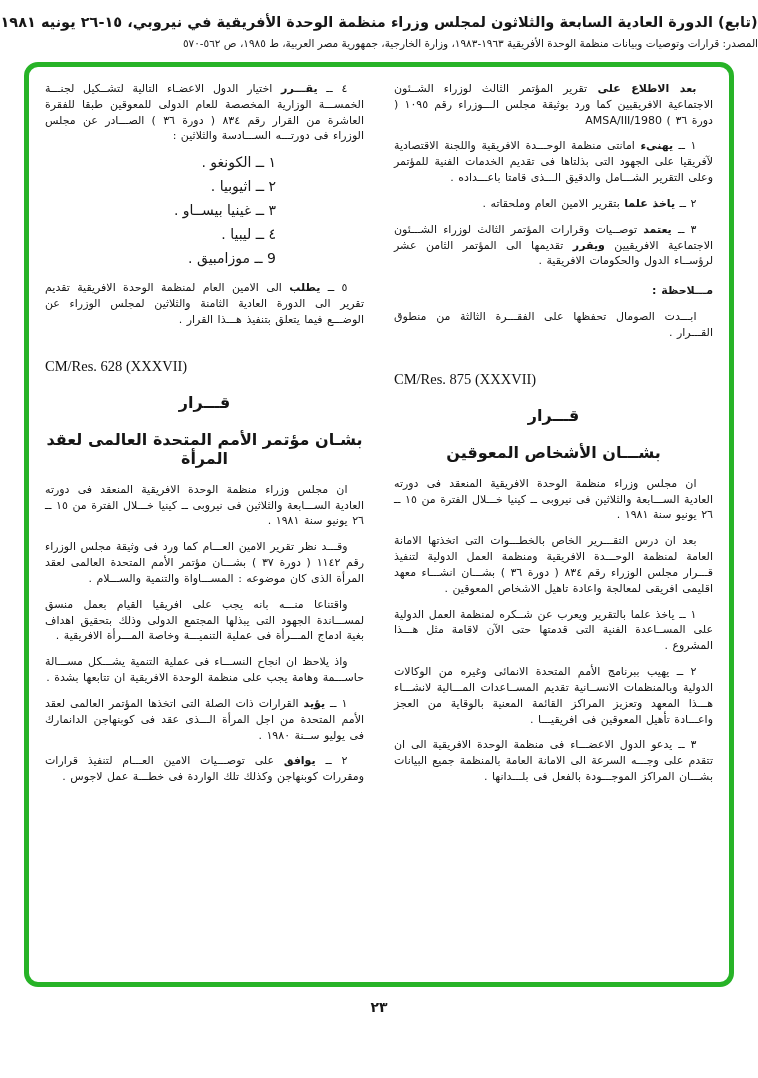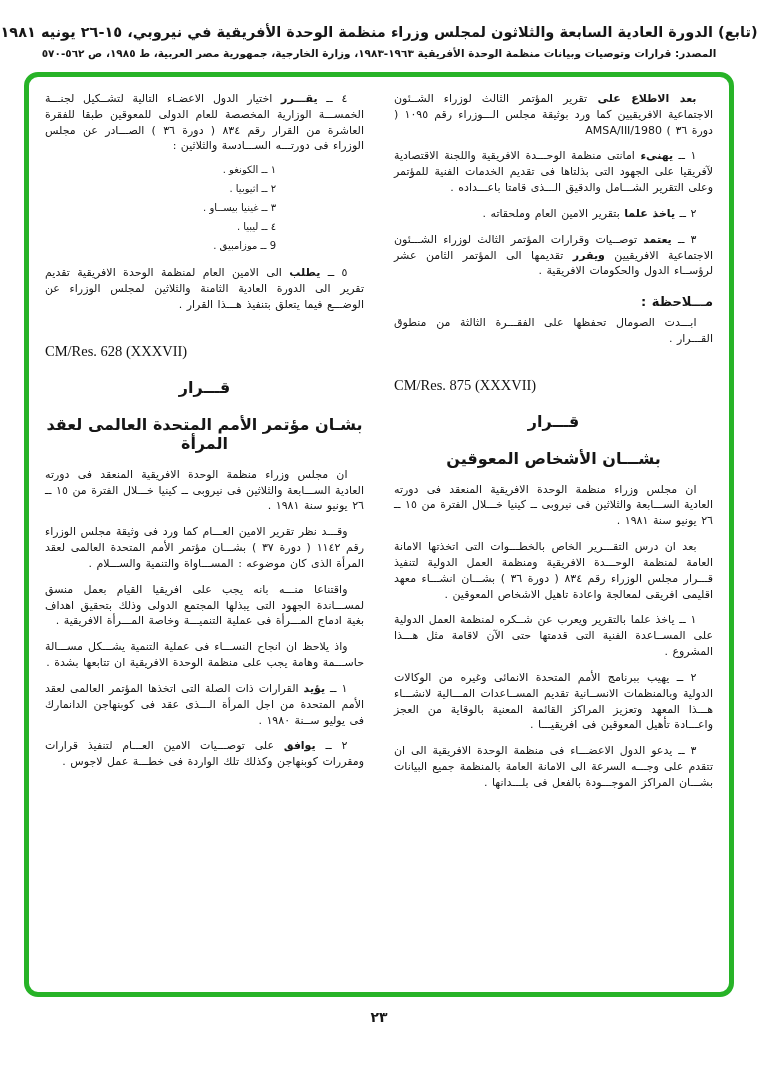--- a/index.html
+++ b/index.html
@@ -1,22 +1,22 @@
 <!DOCTYPE html>
 <html lang="ar"><head>
 <meta charset="utf-8">
 <style>
   html,body{margin:0;padding:0;}
   body{
     width:758px;height:1078px;background:#ffffff;color:#161616;
     font-family:"DejaVu Sans",sans-serif;position:relative;overflow:hidden;
   }
-  .header{ text-align:center; padding-top:24px; direction:rtl; }
+  .header{ text-align:center; padding-top:14px; direction:rtl; }
   .h1{ font-weight:bold; font-size:14.5px; letter-spacing:0; }
-  .h2{ font-weight:bold; font-size:10.5px; margin-top:7px; }
+  .h2{ font-weight:normal; font-size:10.5px; margin-top:7px;text-align:right; }
   .green-box{
     box-sizing:border-box;
     width:710px;height:925px;
     margin:13px auto 0 auto;
     border:5px solid #27b327;
     border-radius:14px;
     overflow:hidden;
     background:#ffffff;
   }
   .columns{
@@ -24,34 +24,34 @@
     gap:30px; padding:14px 16px 8px 16px;
     box-sizing:border-box; height:100%;
   }
   .col{ flex:1; min-width:0; direction:rtl; }
   .para{
     font-size:11px; line-height:1.44; text-align:justify;
     margin:0 0 10px 0; text-indent:1.5em; word-spacing:1px;
   }
   .para .b{ font-weight:bold; }
   .note-heading{
-    font-size:13px; font-weight:bold; margin:14px 0 3px 0; text-indent:0;
+    font-size:11px; font-weight:bold; margin:14px 0 10px 0; text-indent:0;
   }
   .heading{
     text-align:center; font-weight:bold; font-size:16px;
     margin:18px 0 14px 0;
   }
   .code{
     direction:ltr; text-align:left;
     font-family:"Liberation Serif",serif;
     font-size:14.5px; color:#111;
     margin:30px 0 12px 0;
   }
   .list{ margin:2px 0 14px 0; padding-right:88px; }
-  .list-item{ font-size:10px; margin:8px 0; text-align:right; }
+  .list-item{ font-size:14px; margin:8px 0; text-align:right; }
   .page-num{
     text-align:center; font-weight:bold; font-size:14px; margin-top:12px;
     direction:rtl;
   }
 </style>
 </head>
 <body>
 
 <div class="page">
 

